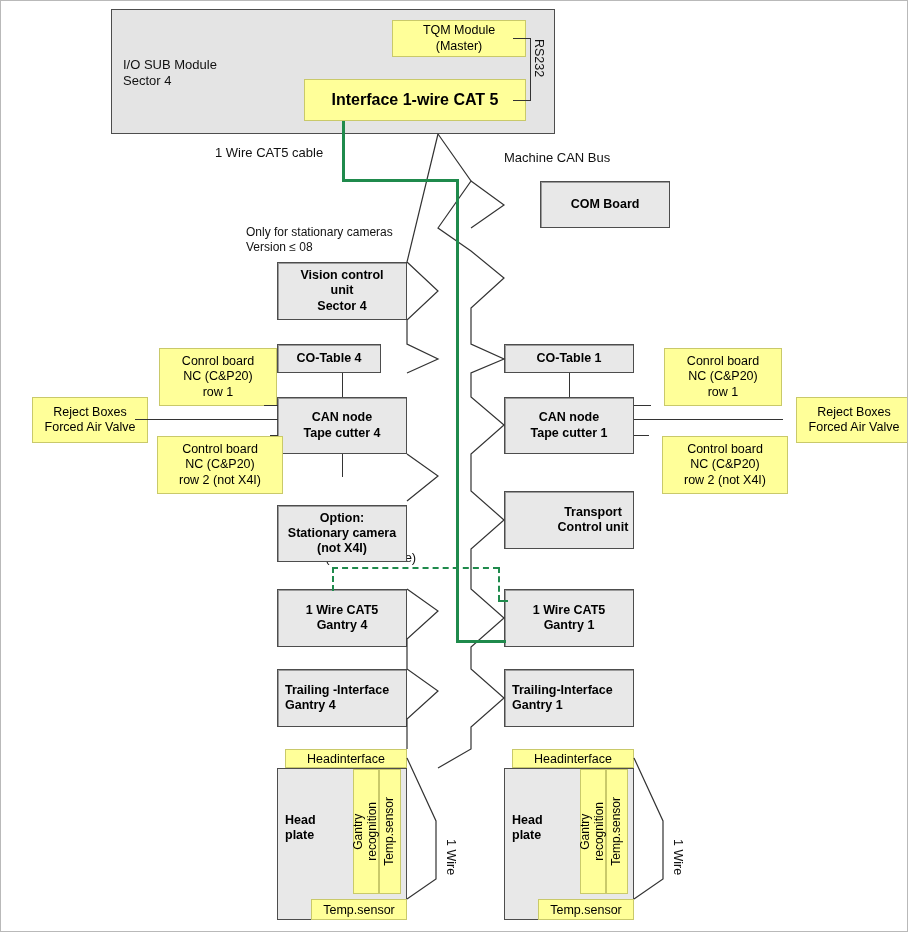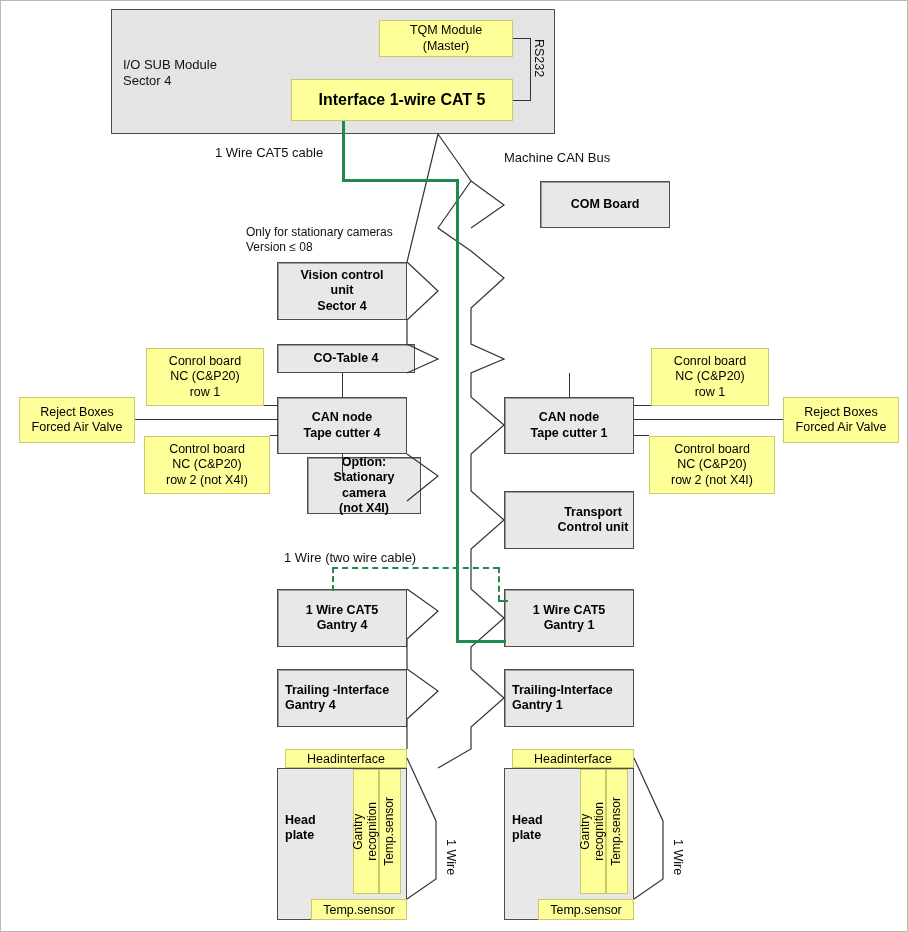--- a/index.html
+++ b/index.html
@@ -34,20 +34,21 @@
   .gray {
     background: #e8e8e8;
     border: 1px solid #4d4d4d;
     box-shadow: 1px 1px 0 #9a9a9a inset;
     font-weight: bold;
   }
   .yellow {
     background: #ffff99;
     border: 1px solid #c9c96a;
     font-weight: normal;
+    margin-left: 13px;
   }
   .yellow.bold { font-weight: bold; }
   .plain {
     position: absolute;
     font-size: 13px;
     line-height: 1.25;
     color: #111;
     white-space: pre;
   }
   
@@ -161,50 +162,53 @@
 Version ≤ 08</div>
 
   <div class="plain" style="left:283px; top:549px;">1 Wire (two wire cable)</div>
 
   <div class="box gray" style="left:276px; top:261px; width:130px; height:58px;justify-content:center;">
     <span class="lbl" style="white-space: pre-line;">Vision control
 unit
 Sector 4</span>
   </div>
 
-  <div class="box gray" style="left:276px; top:343px; width:138px; height:29px;">
+  <div class="box gray" style="left:276px; top:343px; width:104px; height:29px;">
     <span class="lbl">CO-Table 4</span>
   </div>
 
   <div class="box gray" style="left:276px; top:396px; width:130px; height:57px;">
     <span class="lbl" style="white-space: pre-line;">CAN node
 Tape cutter 4</span>
   </div>
 
-  <div class="box gray" style="left:276px; top:456px; width:114px; height:57px;margin-left:30px;">
+  <div class="box gray" style="left:276px; top:504px; width:130px; height:57px;">
     <span class="lbl" style="white-space: pre-line;">Option:
 Stationary camera
 (not X4I)</span>
   </div>
 
   <div class="box gray" style="left:276px; top:588px; width:130px; height:58px;">
     <span class="lbl" style="white-space: pre-line;">1 Wire CAT5
 Gantry 4</span>
   </div>
 
   <div class="box gray" style="left:276px; top:668px; width:130px; height:58px; text-align:left; justify-content:flex-start;">
     <span class="lbl" style="text-align: left; padding-left: 7px; white-space: pre-line;">Trailing -Interface
 Gantry 4</span>
   </div>
 
   <div class="box gray" style="left:503px; top:180px; width:130px; height:47px;margin-left:36px;">
     <span class="lbl">COM Board</span>
   </div>
 
 
+  <div class="box gray" style="left:503px; top:343px; width:130px; height:29px;">
+    <span class="lbl">CO-Table 1</span>
+  </div>
 
   <div class="box gray" style="left:503px; top:396px; width:130px; height:57px;">
     <span class="lbl" style="white-space: pre-line;">CAN node
 Tape cutter 1</span>
   </div>
 
   <div class="box gray" style="left:503px; top:490px; width:130px; height:58px;">
     <span class="lbl" style="white-space: pre-line; margin-left: 48px;">Transport
 Control unit</span>
   </div>

